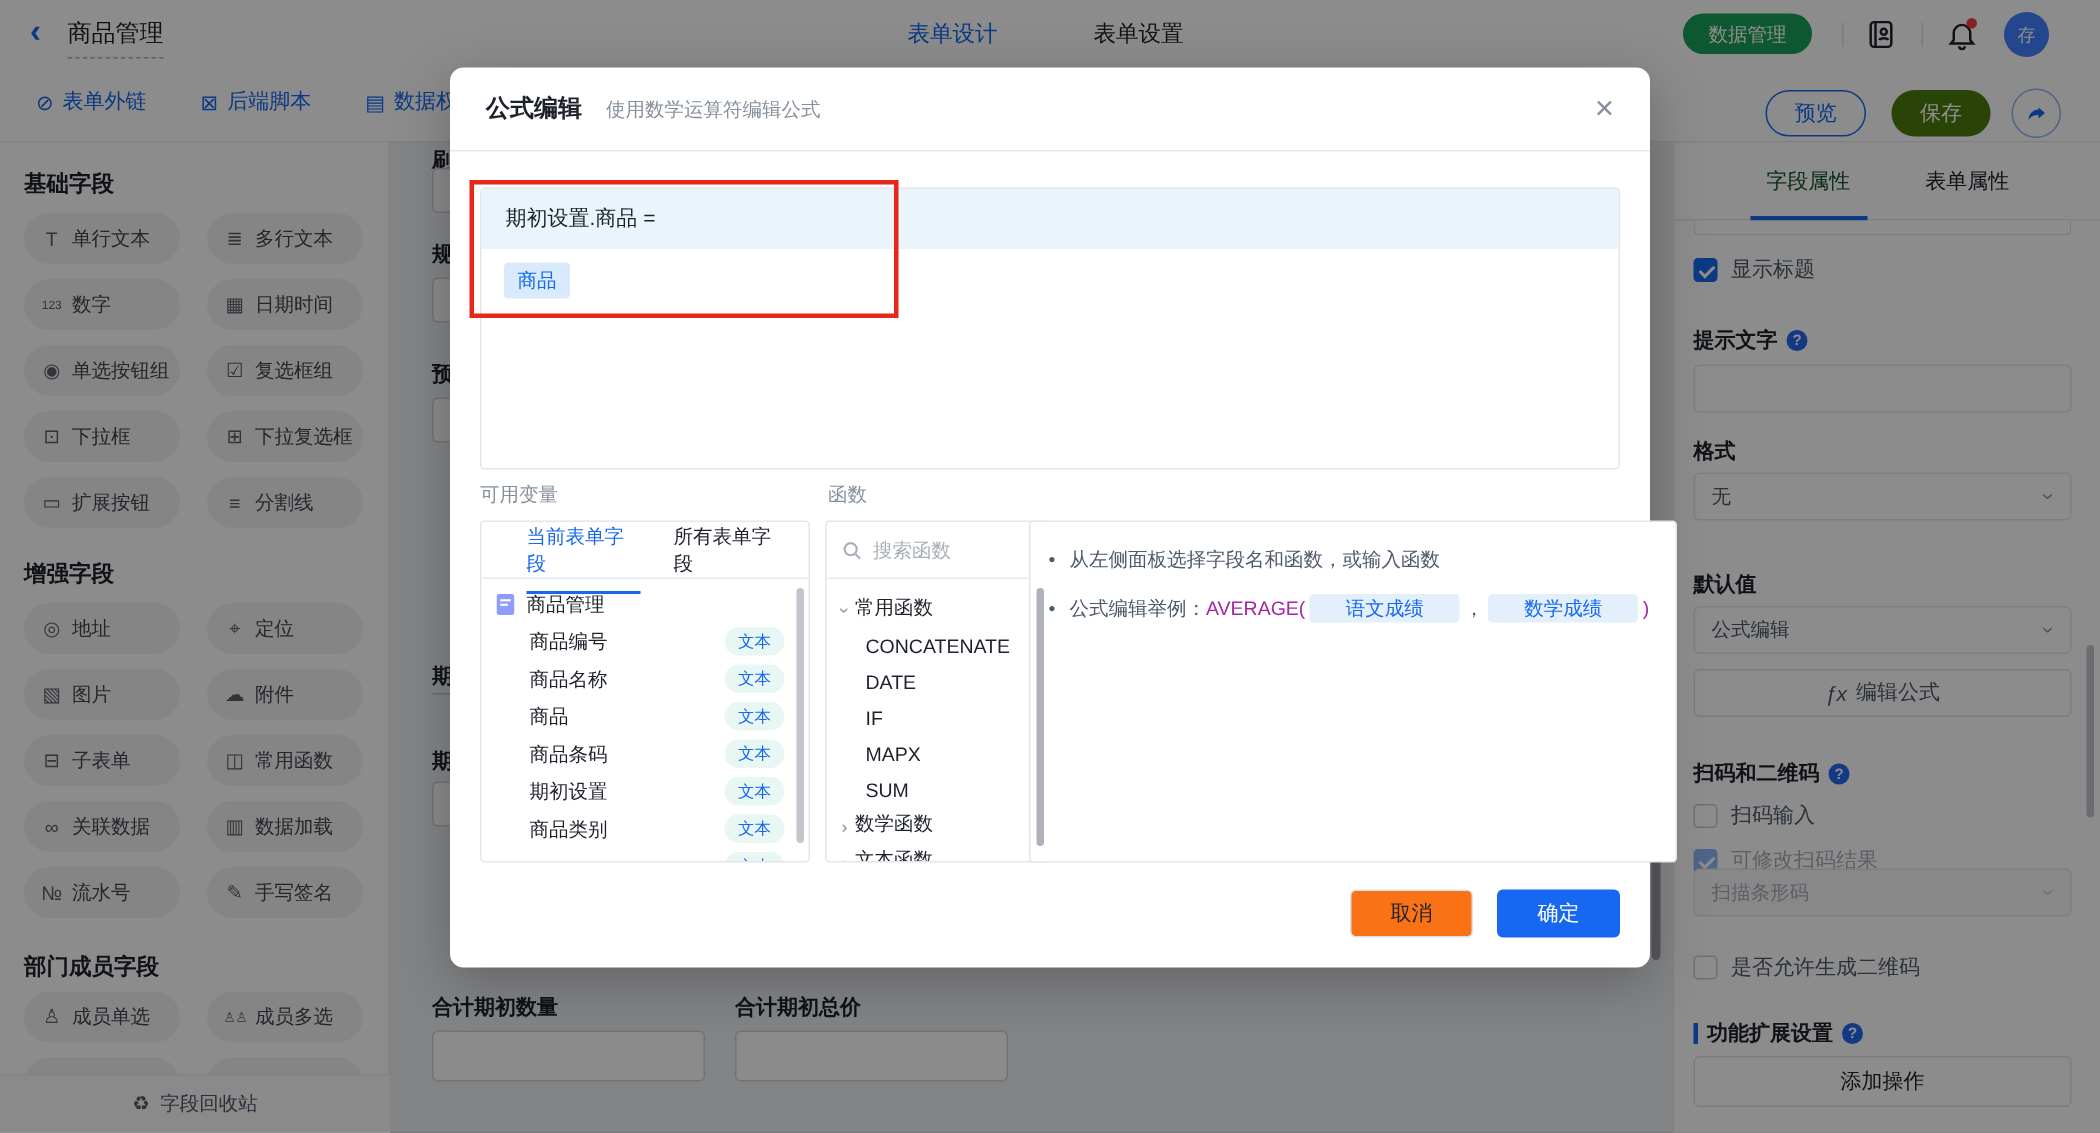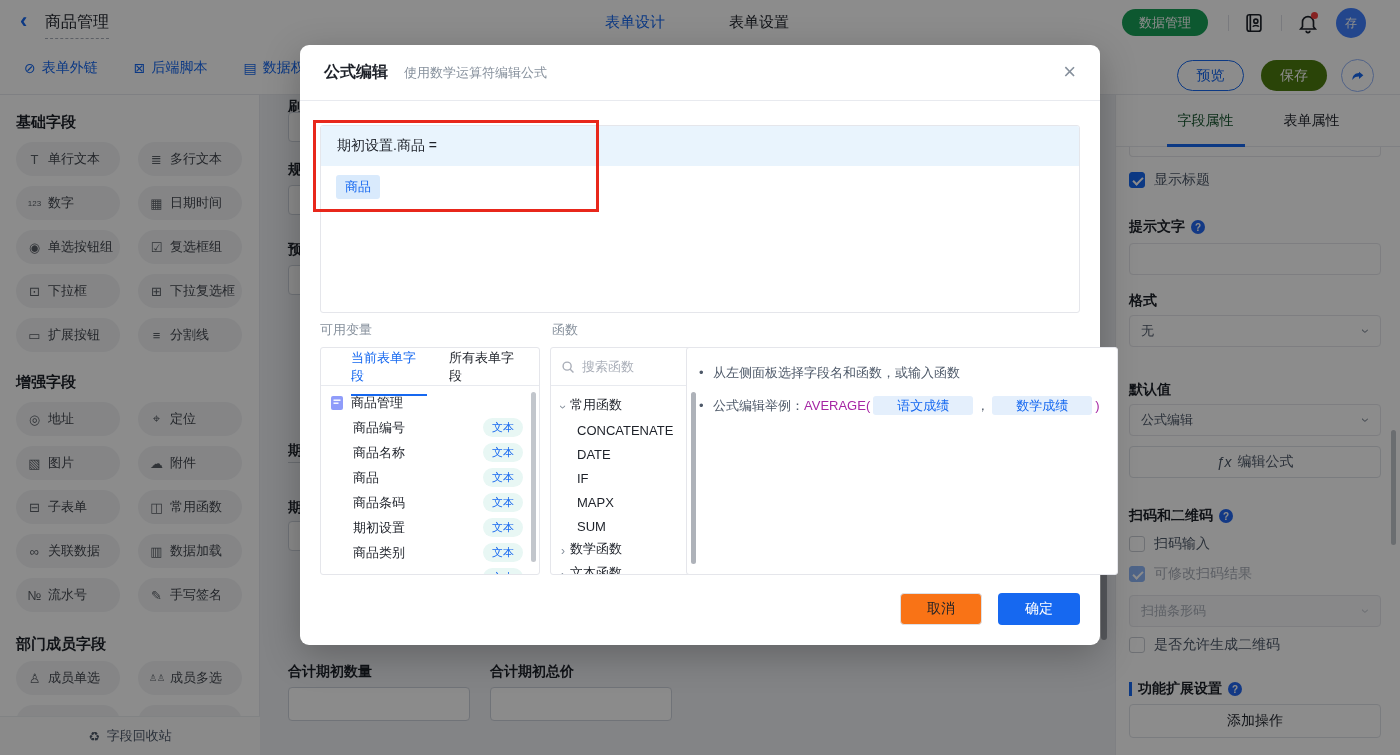--- a/index.html
+++ b/index.html
@@ -319,21 +319,21 @@
       <span class="qicon">?</span>
     </div>
     <div class="cb-row" style="top:440px">
       <span class="cb"></span>
       <span>扫码输入</span>
     </div>
     <div class="cb-row" style="top:470px">
       <span class="cb checked disabled"></span>
       <span class="muted">可修改扫码结果</span>
     </div>
-    <div class="r-select disabled" style="top:500px">
+    <div class="r-select disabled" style="top:484px">
       <span>扫描条形码</span>
       <span class="chev" style="color:#c9cdd4">›</span>
     </div>
     <div class="cb-row" style="top:541px">
       <span class="cb"></span>
       <span>是否允许生成二维码</span>
     </div>
 
     <div class="r-lbl ext-lbl" style="top:585px">
       <span>功能扩展设置</span>

